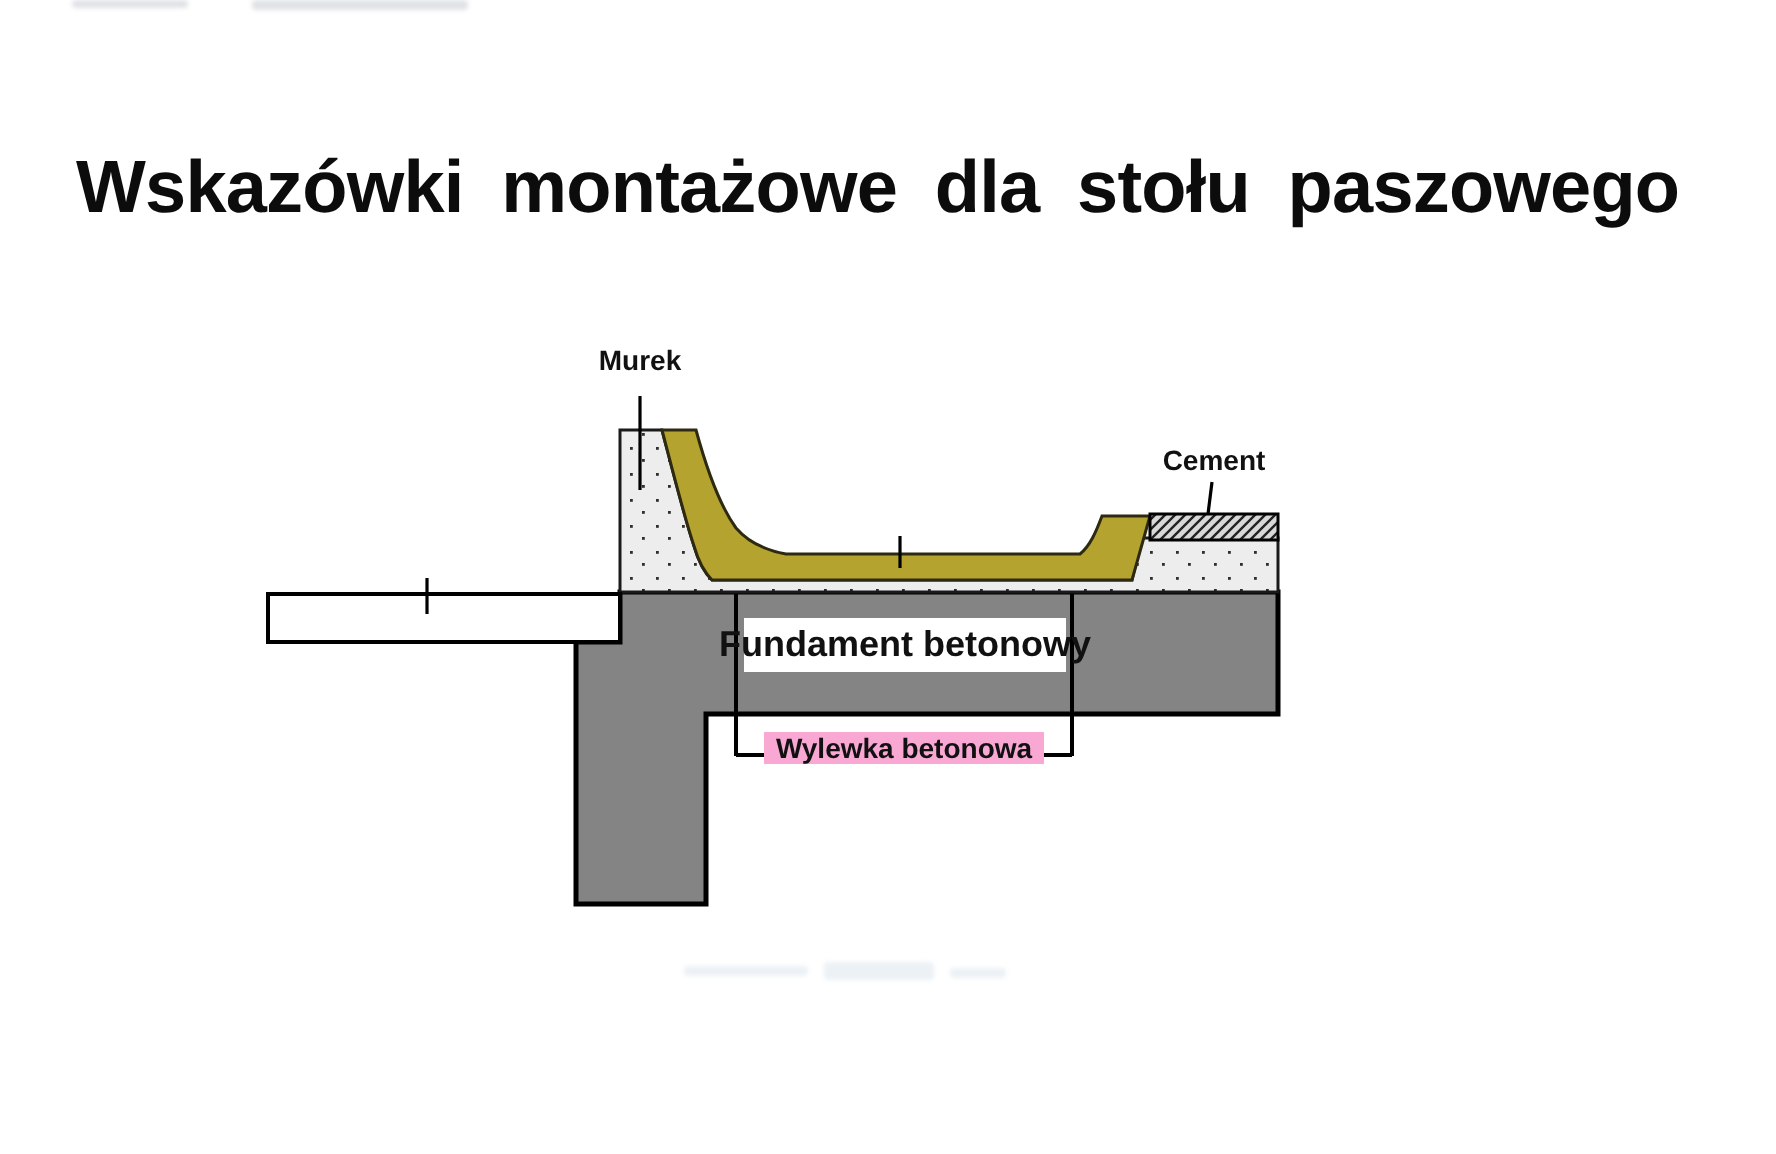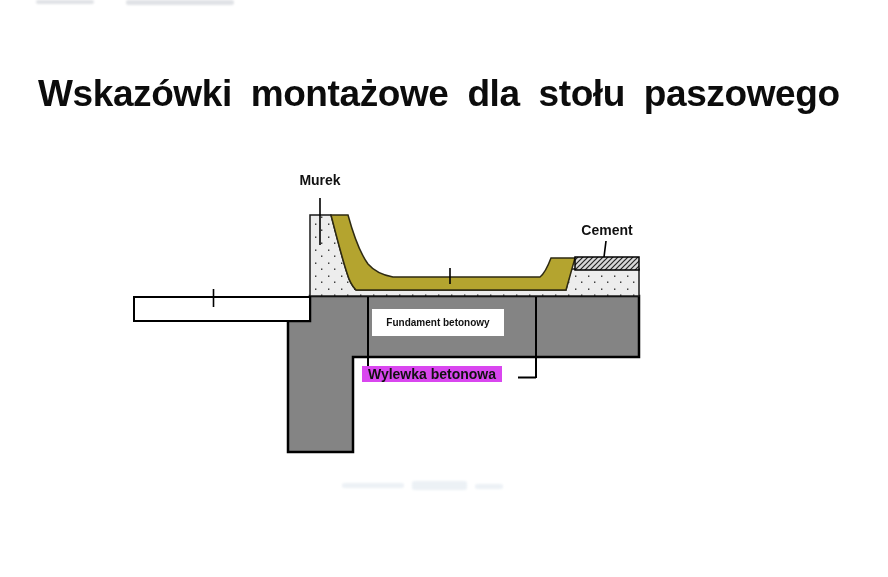--- a/index.html
+++ b/index.html
@@ -30,28 +30,28 @@
     font-size:14px;
     line-height:16px;
     color:#111;
     text-align:center;
     white-space:nowrap;
   }
   .lbl-murek{left:284px;top:172px;width:72px;}
   .lbl-ruszt{left:143px;top:265px;width:140px;}
   .lbl-stol{left:381px;top:250px;width:140px;}
   .lbl-cement{left:567px;top:222px;width:80px;}
-  .lbl-wylewka{left:362px;top:366px;width:140px;background:#d946ef;}
+  .lbl-wylewka{left:382px;top:366px;width:140px;background:#f9a8d4;}
   .fundament-box{
     position:absolute;
-    left:372px;top:309px;width:132px;height:27px;
+    left:372px;top:309px;width:161px;height:27px;
     background:#fff;
     display:flex;align-items:center;justify-content:center;
     font-family:"Liberation Sans",sans-serif;
-    font-weight:bold;font-size:10px;color:#111;
+    font-weight:bold;font-size:18px;color:#111;
     white-space:nowrap;
   }
   .ghost{
     position:absolute;
     border-radius:2px;
     filter:blur(1px);
   }
   .ghost-top{background:#c7cbd2;opacity:.55;}
   .ghost-bottom{background:#dde6ee;opacity:.55;}
 </style>

